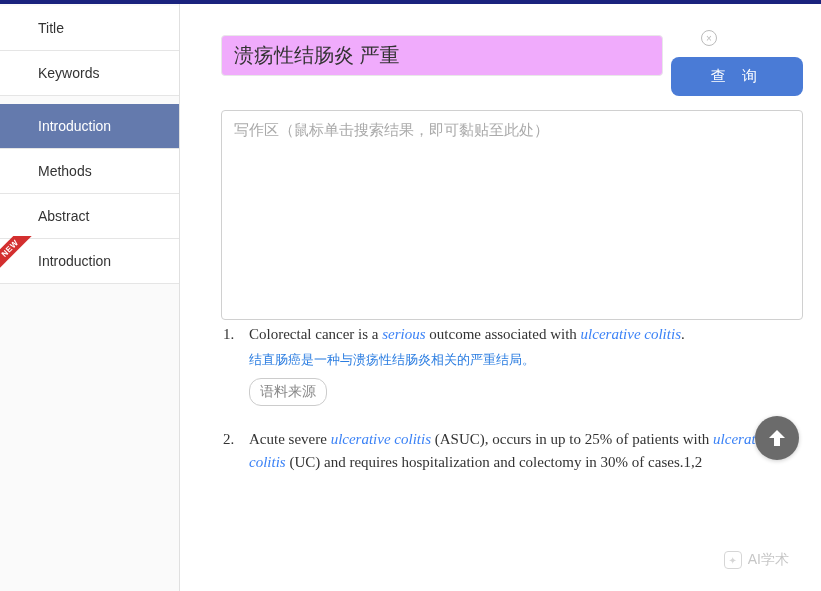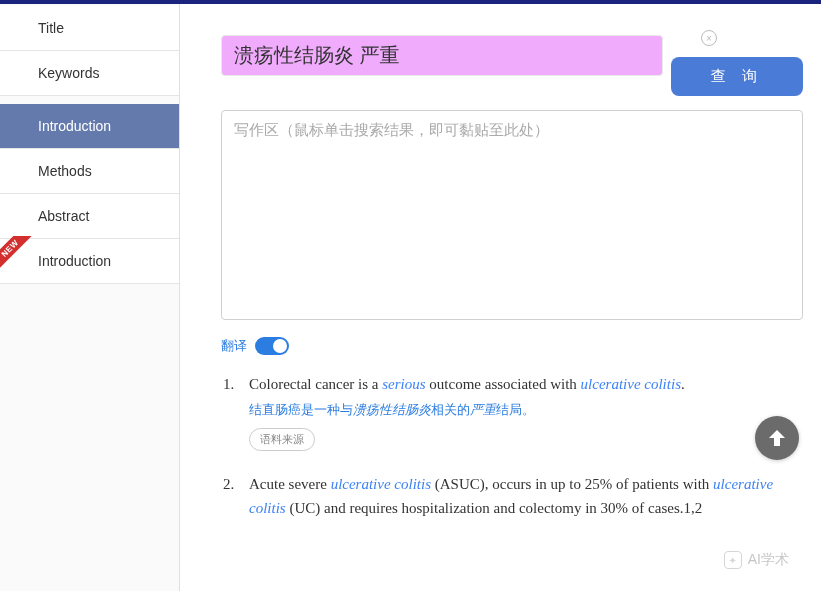--- a/index.html
+++ b/index.html
@@ -21,22 +21,22 @@
 .write-area::placeholder { color: #aaa; }
 .translate-row { display: flex; align-items: center; gap: 8px; margin: 14px 0 18px 0; }
 .translate-label { color: #2b7de1; font-size: 13px; }
 .toggle { width: 34px; height: 18px; background: #2b7de1; border-radius: 9px; position: relative; cursor: pointer; }
 .toggle::after { content: ""; position: absolute; right: 2px; top: 2px; width: 14px; height: 14px; background: #fff; border-radius: 50%; }
 .results { list-style: none; counter-reset: item; font-family: Georgia, serif; }
 .result-item { counter-increment: item; padding-left: 28px; position: relative; margin-bottom: 22px; font-size: 15px; line-height: 1.55; }
 .result-item::before { content: counter(item) "."; position: absolute; left: 2px; top: 0; font-size: 15px; }
 .hl { color: #3b82f6; font-style: italic; }
 .translation { color: #2b7de1; font-family: -apple-system, Arial, sans-serif; font-size: 13px; margin-top: 4px; }
-.translation .kw { font-style: italic; }
-.source-pill { display: inline-block; border: 1px solid #ccc; border-radius: 12px; padding: 2px 10px; font-size: 11px; color: #888; margin-top: 8px; font-family: -apple-system, Arial, sans-serif; background: #fff; cursor: pointer;}
+.translation .kw { }
+.source-pill { display: inline-block; border: 1px solid #ccc; border-radius: 12px; padding: 2px 10px; font-size: 14px; color: #888; margin-top: 8px; font-family: -apple-system, Arial, sans-serif; background: #fff; cursor: pointer;}
 .scroll-top { position: absolute; right: 22px; top: 412px; width: 44px; height: 44px; border-radius: 50%; background: #6b6b6b; color: #fff; display: flex; align-items: center; justify-content: center; cursor: pointer; box-shadow: 0 1px 4px rgba(0,0,0,0.2); }
 .scroll-top svg { width: 24px; height: 24px; fill: #fff; }
 .watermark { position: absolute; right: 32px; bottom: 22px; display: flex; align-items: center; gap: 6px; color: #b8b8b8; font-size: 14px; opacity: 0.8; }
 .wm-icon { width: 18px; height: 18px; border-radius: 4px; border: 1px solid #ccc; display: flex; align-items: center; justify-content: center; font-size: 10px; color: #ccc;}
 </style>
 </head>
 <body>
 
 <div class="top-bar"></div>
 <div class="layout">
@@ -56,24 +56,20 @@
     <div class="search-row">
       <div class="search-box" style="position:relative;">
         <input class="search-input" value="溃疡性结肠炎 严重" style="">
       </div>
       <span class="clear-btn">×</span>
       <button class="query-btn">查 询</button>
     </div>
 
     <textarea class="write-area" placeholder="写作区（鼠标单击搜索结果，即可黏贴至此处）" style=""></textarea>
 
-    <div class="translate-row">
-      <span class="translate-label">翻译</span>
-      <div class="toggle"></div>
-    </div>
 
     <ol class="results">
       <li class="result-item">
         <span>
           <span>Colorectal cancer is a </span><span class="hl">serious</span><span> outcome associated with </span><span class="hl">ulcerative colitis</span><span>.</span>
         </span>
         <div class="translation">
           <span>结直肠癌是一种与</span><span class="kw">溃疡性结肠炎</span><span>相关的</span><span class="kw">严重</span><span>结局。</span>
         </div>
         <span class="source-pill">语料来源</span>

